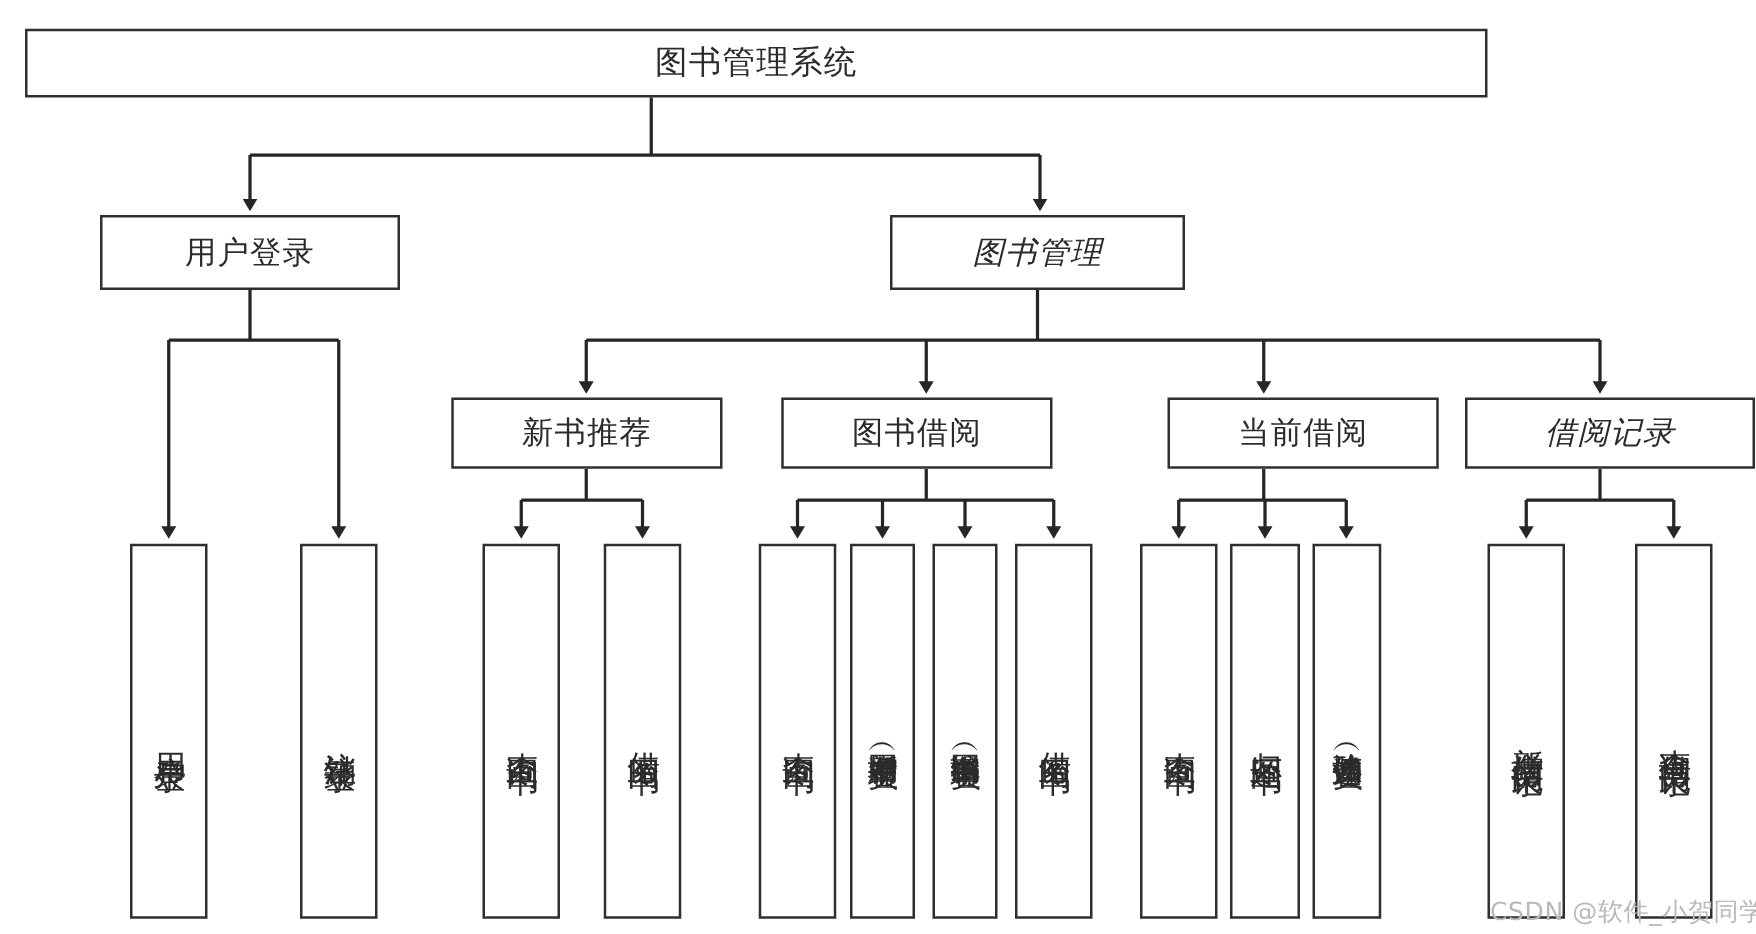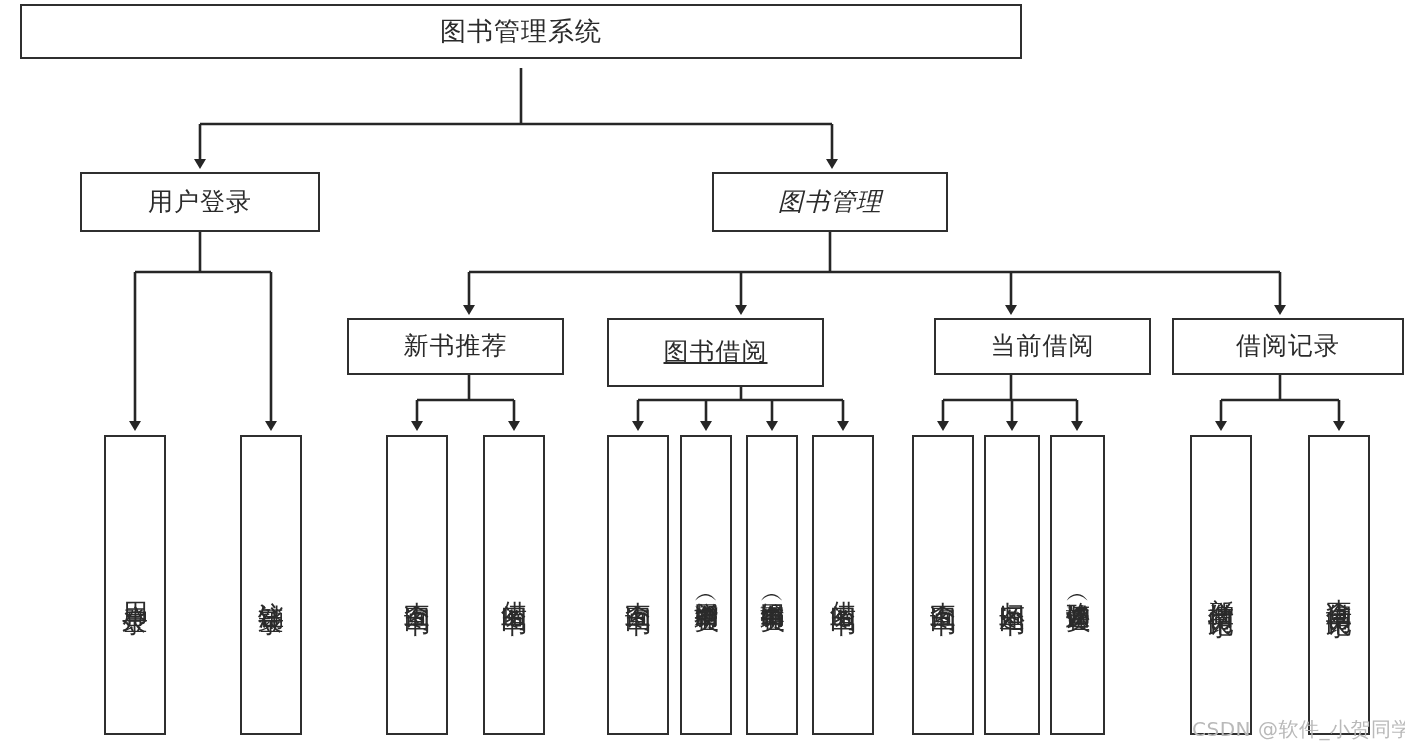--- a/index.html
+++ b/index.html
@@ -125,43 +125,43 @@
       <path d="M1012,400 L1012,422" marker-end="url(#arrow)"></path>
       <path d="M1077,400 L1077,422" marker-end="url(#arrow)"></path>
 
       <path d="M1280,375 L1280,400"></path>
       <path d="M1221,400 L1339,400"></path>
       <path d="M1221,400 L1221,422" marker-end="url(#arrow)"></path>
       <path d="M1339,400 L1339,422" marker-end="url(#arrow)"></path>
     </g>
   </svg>
 
-  <div id="node-root" class="node h-node root" style="left: 20px; top: 4px; width: 1002px; height: 55px;">
+  <div id="node-root" class="node h-node root" style="left: 20px; top: 23px; width: 1170px; height: 55px;">
     <span class="label">图书管理系统</span>
   </div>
 
   <div id="level1-container">
       <div class="node h-node" style="left: 80px; top: 172px; width: 240px; height: 60px;">
         <span class="label">用户登录</span>
       </div>
       <div class="node h-node" style="left: 712px; top: 172px; width: 236px; height: 60px; font-style: italic;">
         <span class="label">图书管理</span>
       </div>
     </div>
   <div id="level2-container">
-      <div class="node h-node" style="left: 347px; top: 318px; width: 217px; height: 57px;">
+      <div class="node h-node" style="left: 361px; top: 318px; width: 217px; height: 57px;">
         <span class="label">新书推荐</span>
       </div>
-      <div class="node h-node" style="left: 607px; top: 318px; width: 217px; height: 69px; text-decoration: underline;">
+      <div class="node h-node" style="left: 625px; top: 318px; width: 217px; height: 57px;">
         <span class="label">图书借阅</span>
       </div>
       <div class="node h-node" style="left: 903px; top: 318px; width: 217px; height: 57px; margin-left: 31px;">
         <span class="label">当前借阅</span>
       </div>
-      <div class="node h-node" style="left: 1172px; top: 318px; width: 232px; height: 57px;">
+      <div class="node h-node" style="left: 1172px; top: 318px; width: 232px; height: 57px; font-style: italic;">
         <span class="label">借阅记录</span>
       </div>
     </div>
   <div id="leaves-container">
       <div class="node v-node" style="left: 104px; top: 435px; width: 62px; height: 300px;">
         <span class="label">用户登录</span>
       </div>
       <div class="node v-node" style="left: 240px; top: 435px; width: 62px; height: 300px;">
         <span class="label">注销登录</span>
       </div>

